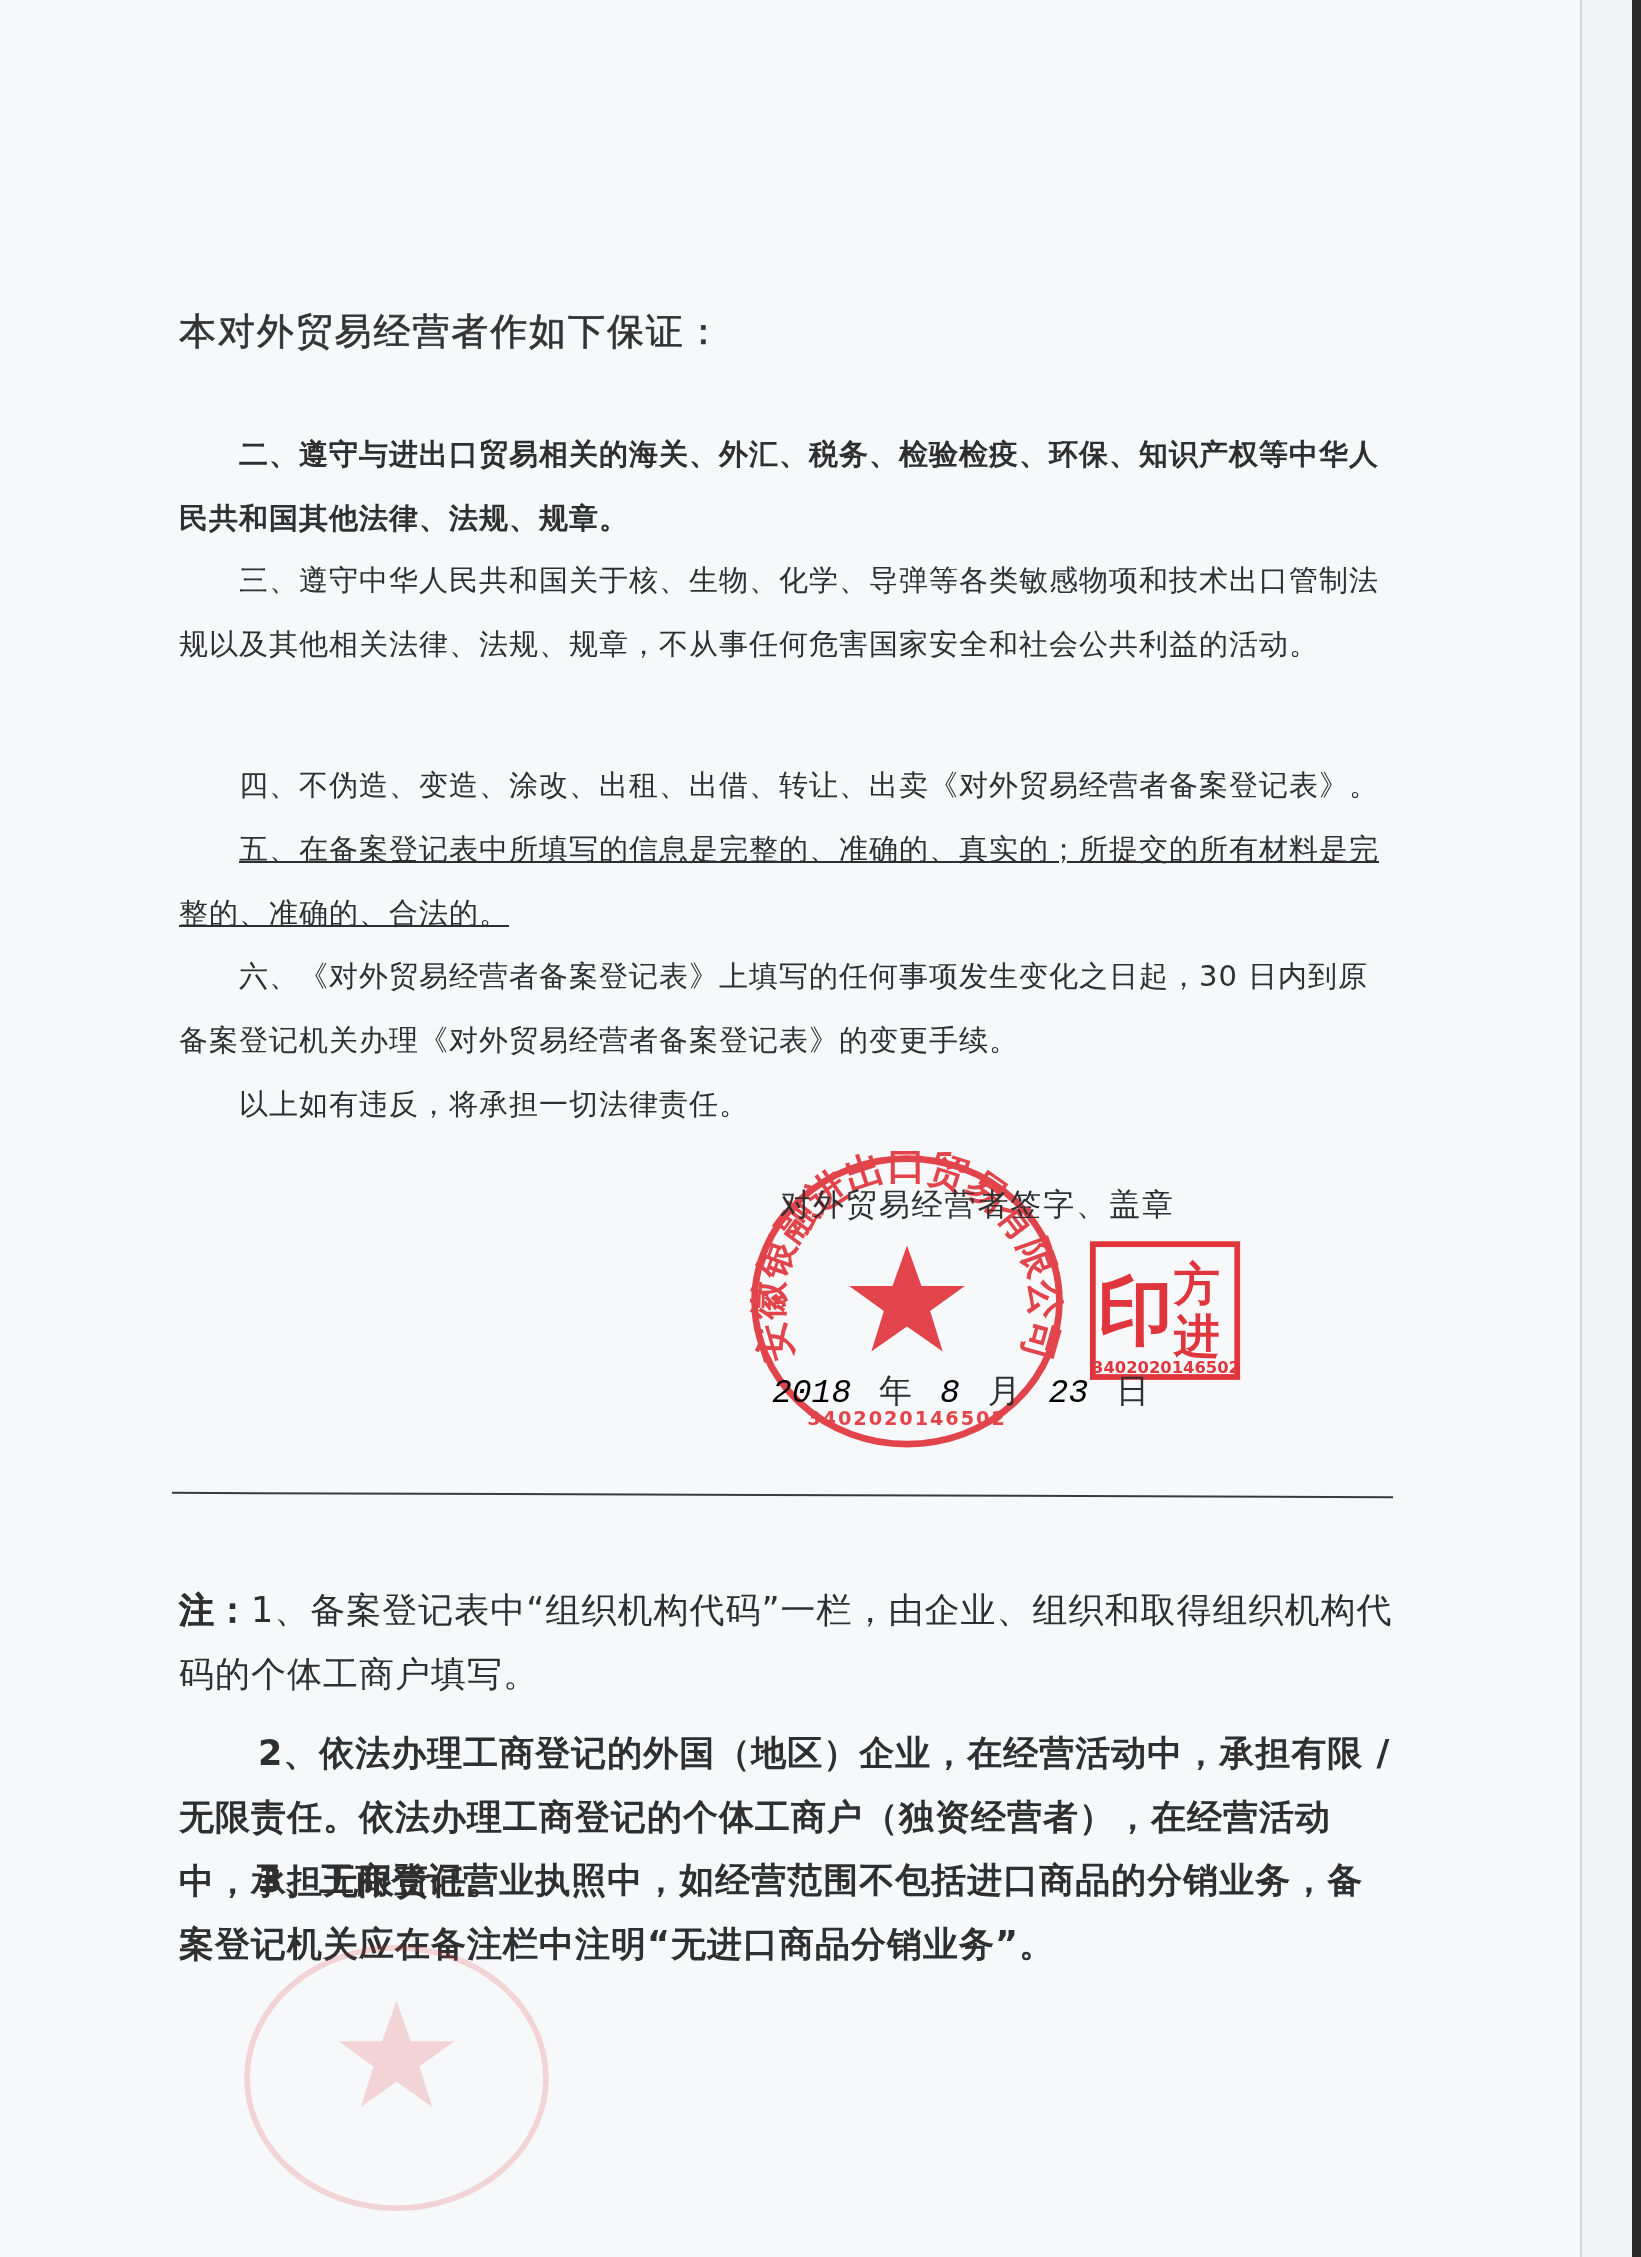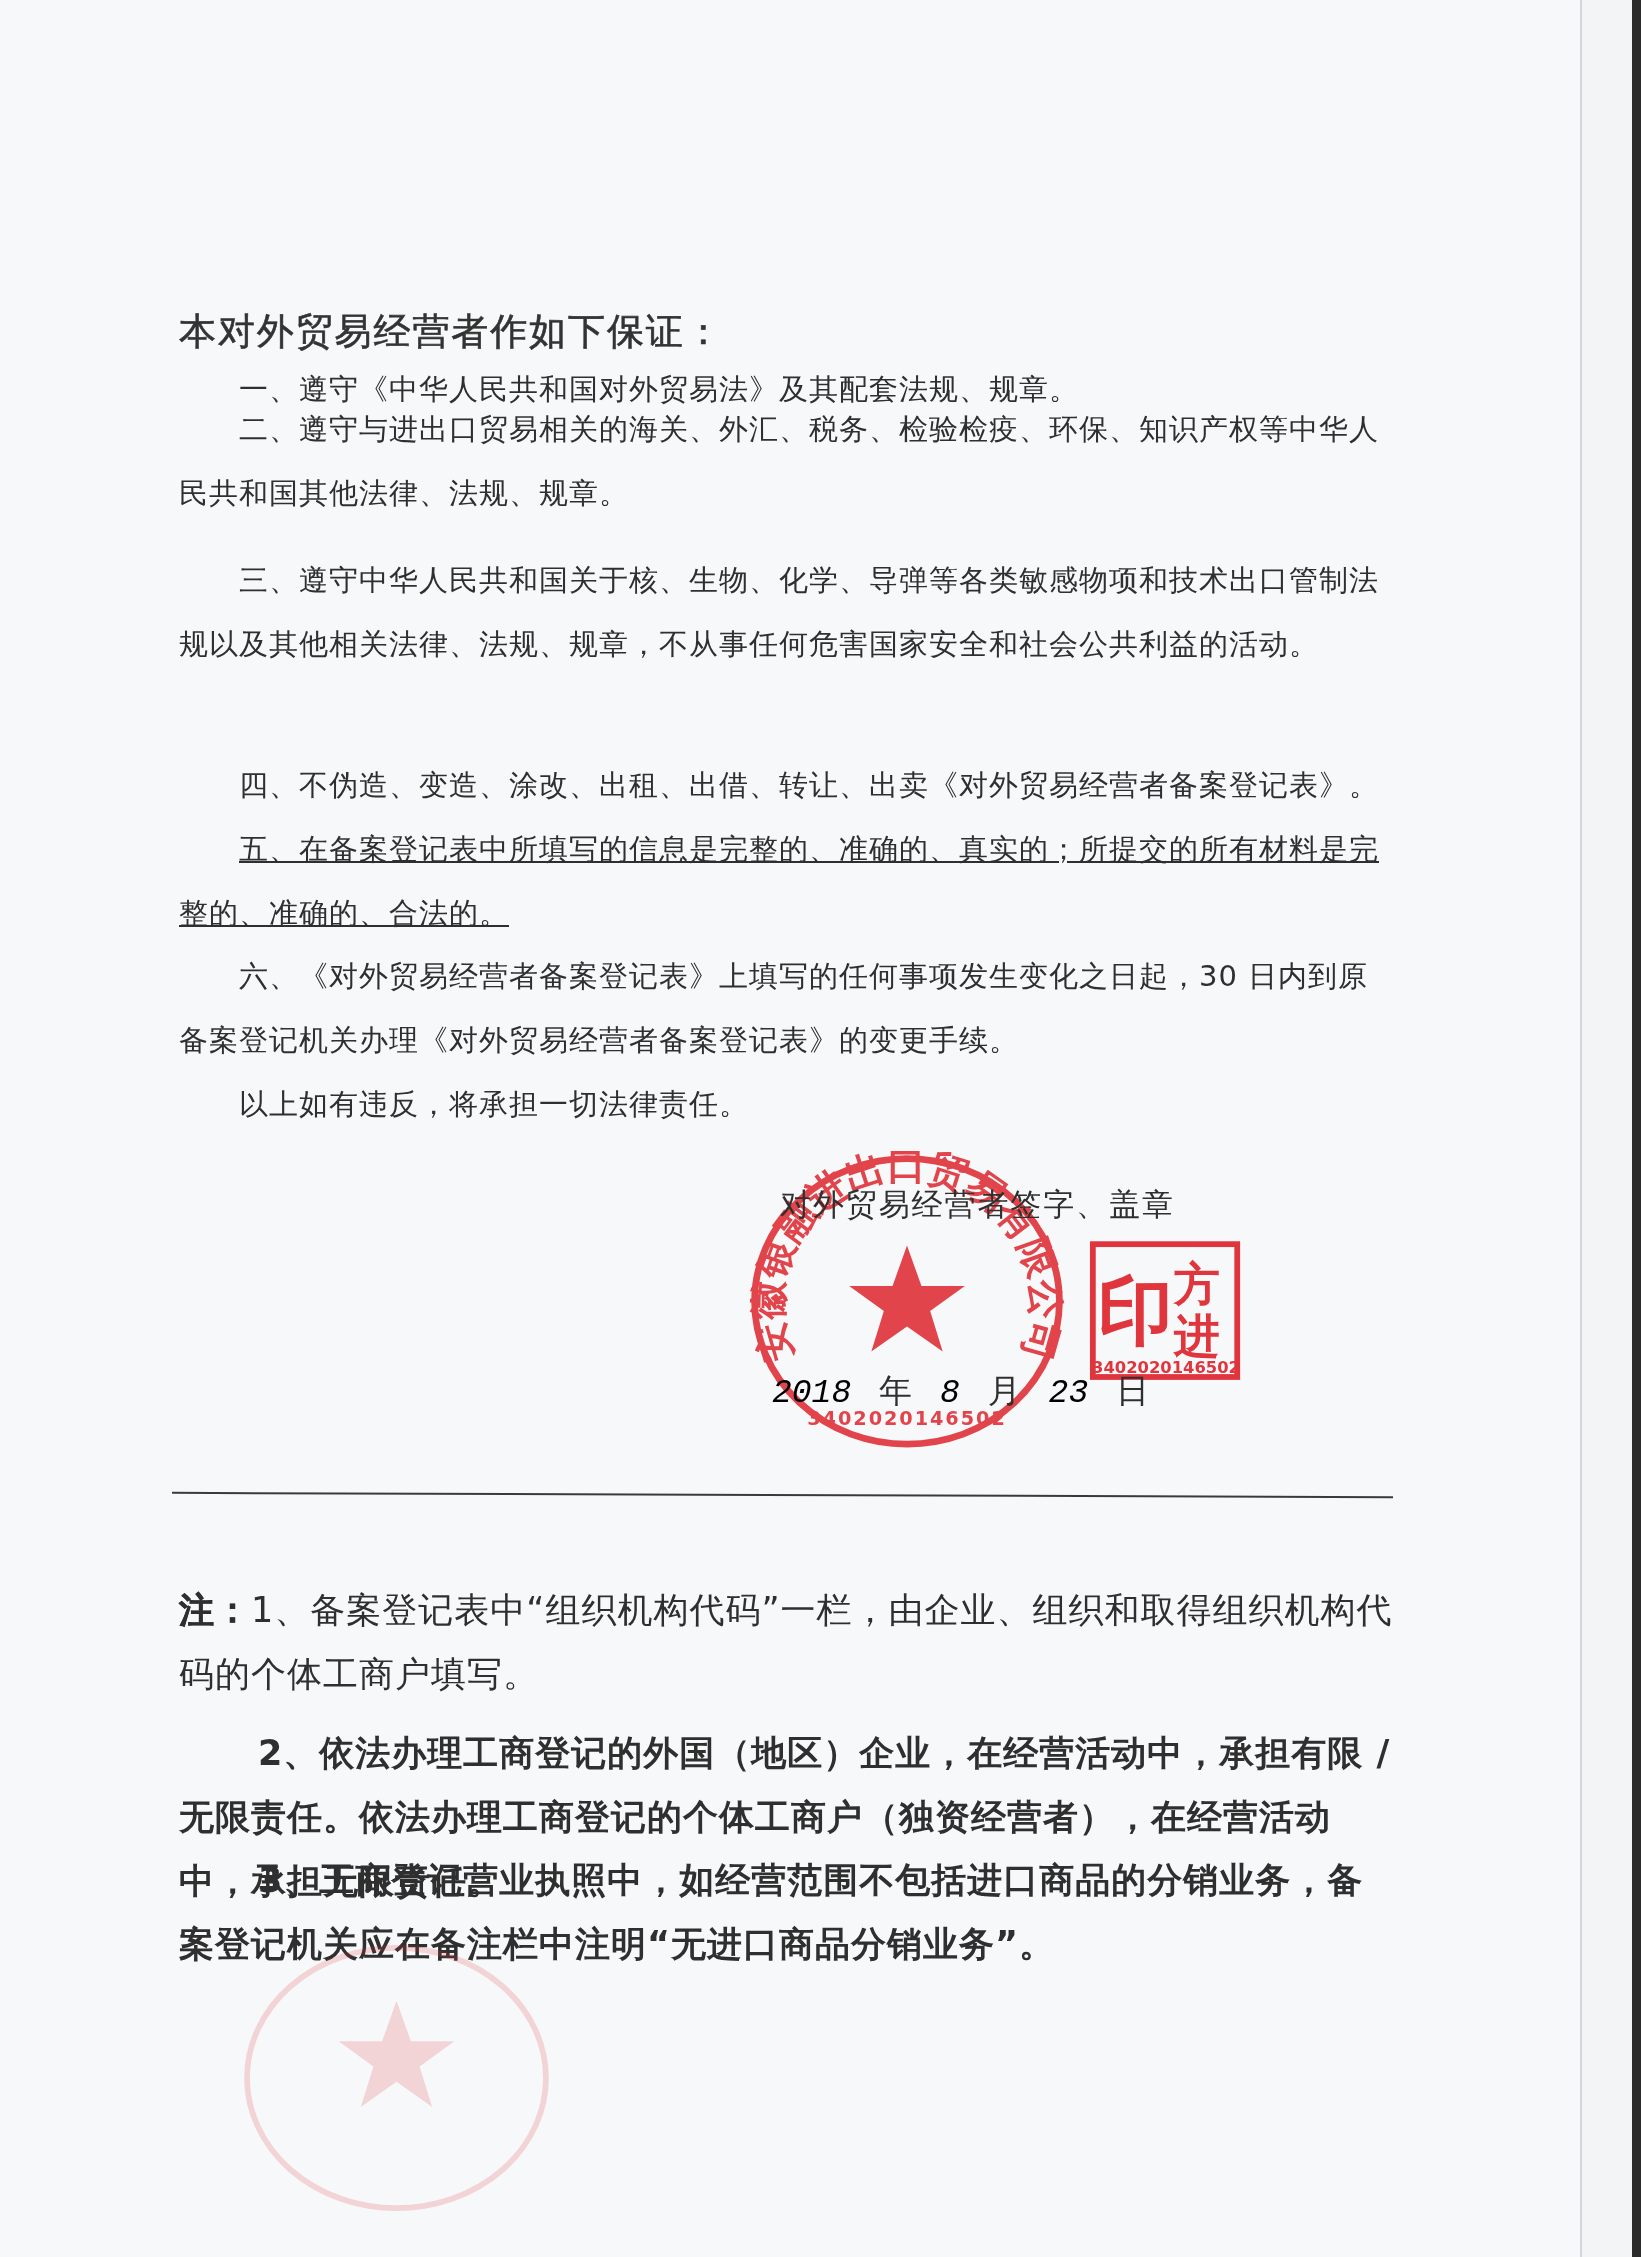--- a/index.html
+++ b/index.html
@@ -42,22 +42,21 @@
 </head>
 <body>
 
 <div class="page">
   <div class="edge-line"></div>
   <div class="edge-strip"></div>
   <div class="edge-dark"></div>
 
   <h1 class="heading">本对外贸易经营者作如下保证：</h1>
 
-  <p class="para" style="top:357px;">一、遵守《中华人民共和国对外贸易法》及其配套法规、规章。</p>
-  <p class="para" style="top:397px;">二、遵守与进出口贸易相关的海关、外汇、税务、检验检疫、环保、知识产权等中华人民共和国其他法律、法规、规章。</p>
+  <p class="para" style="top:422px;font-weight:bold;">二、遵守与进出口贸易相关的海关、外汇、税务、检验检疫、环保、知识产权等中华人民共和国其他法律、法规、规章。</p>
   <p class="para" style="top:548px;">三、遵守中华人民共和国关于核、生物、化学、导弹等各类敏感物项和技术出口管制法规以及其他相关法律、法规、规章，不从事任何危害国家安全和社会公共利益的活动。</p>
   <p class="para" style="top:753px;">四、不伪造、变造、涂改、出租、出借、转让、出卖《对外贸易经营者备案登记表》。</p>
   <p class="para" style="top:817px;text-decoration:underline;">五、在备案登记表中所填写的信息是完整的、准确的、真实的；所提交的所有材料是完整的、准确的、合法的。</p>
   <p class="para" style="top:944px;">六、《对外贸易经营者备案登记表》上填写的任何事项发生变化之日起，30 日内到原备案登记机关办理《对外贸易经营者备案登记表》的变更手续。</p>
   <p class="para" style="top:1072px;">以上如有违反，将承担一切法律责任。</p>
 
   <svg class="seal-round" viewBox="0 0 340 310">
     <defs>
       <path id="sealArc" d="M 60 230 A 130 130 0 1 1 280 230"></path>
     </defs>

